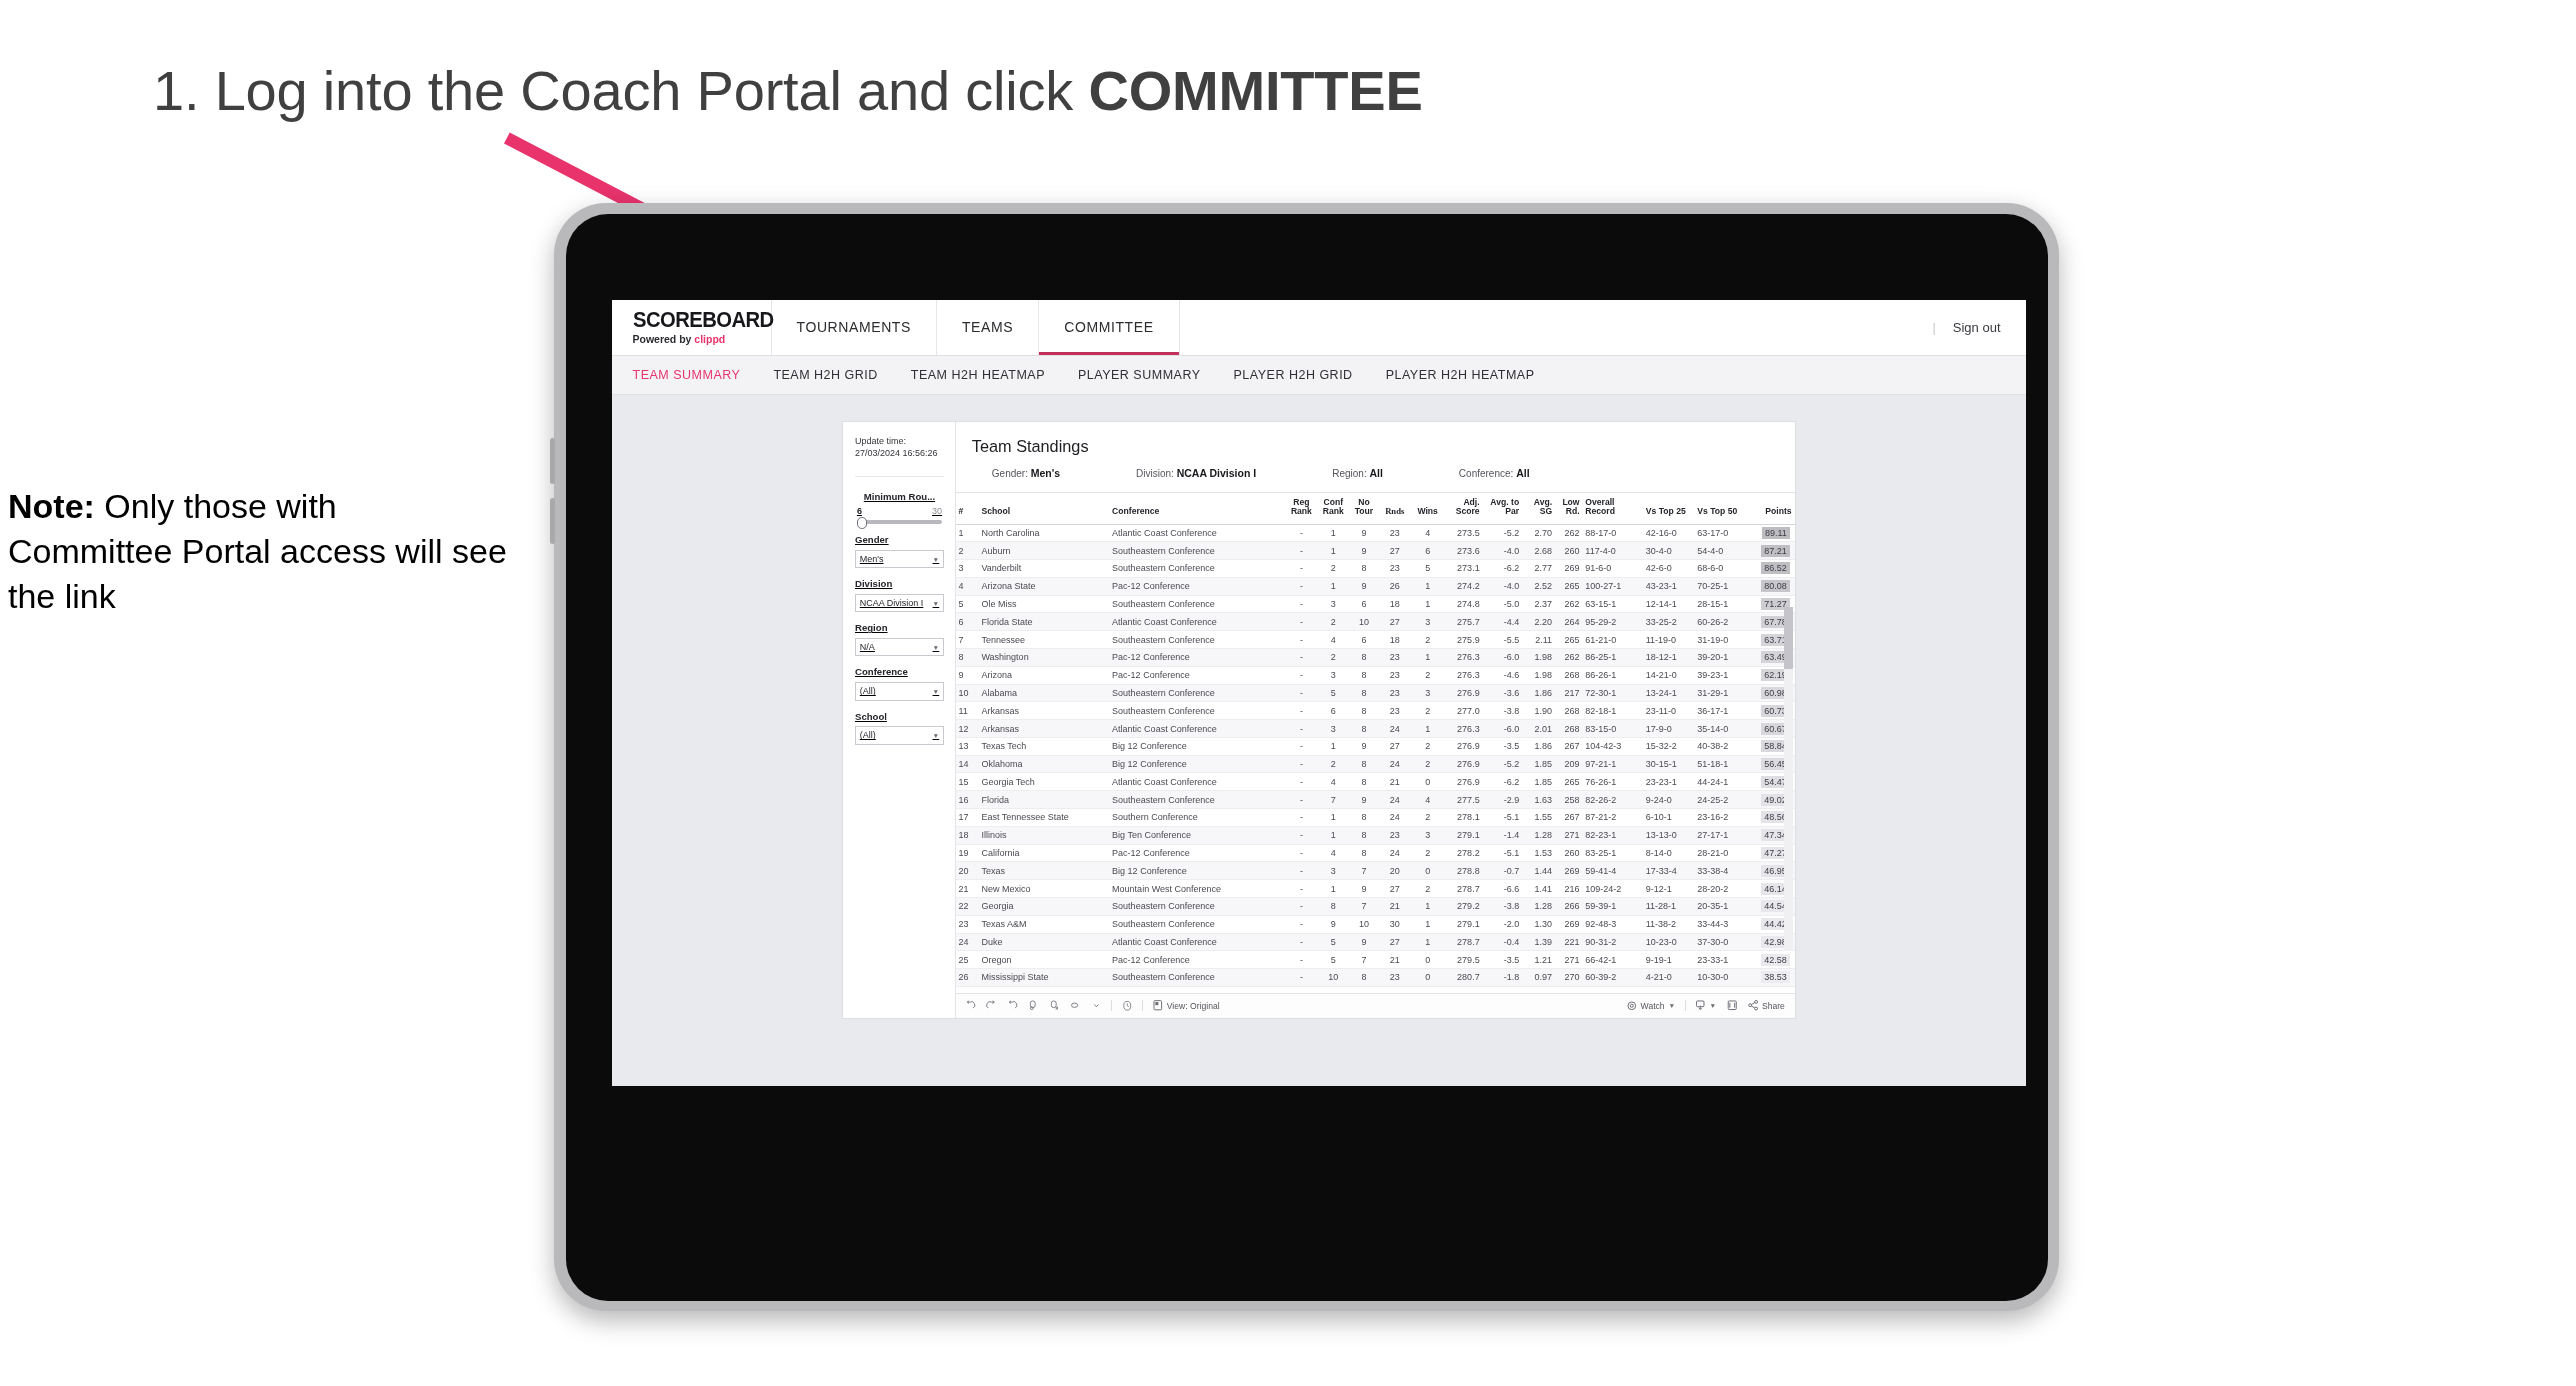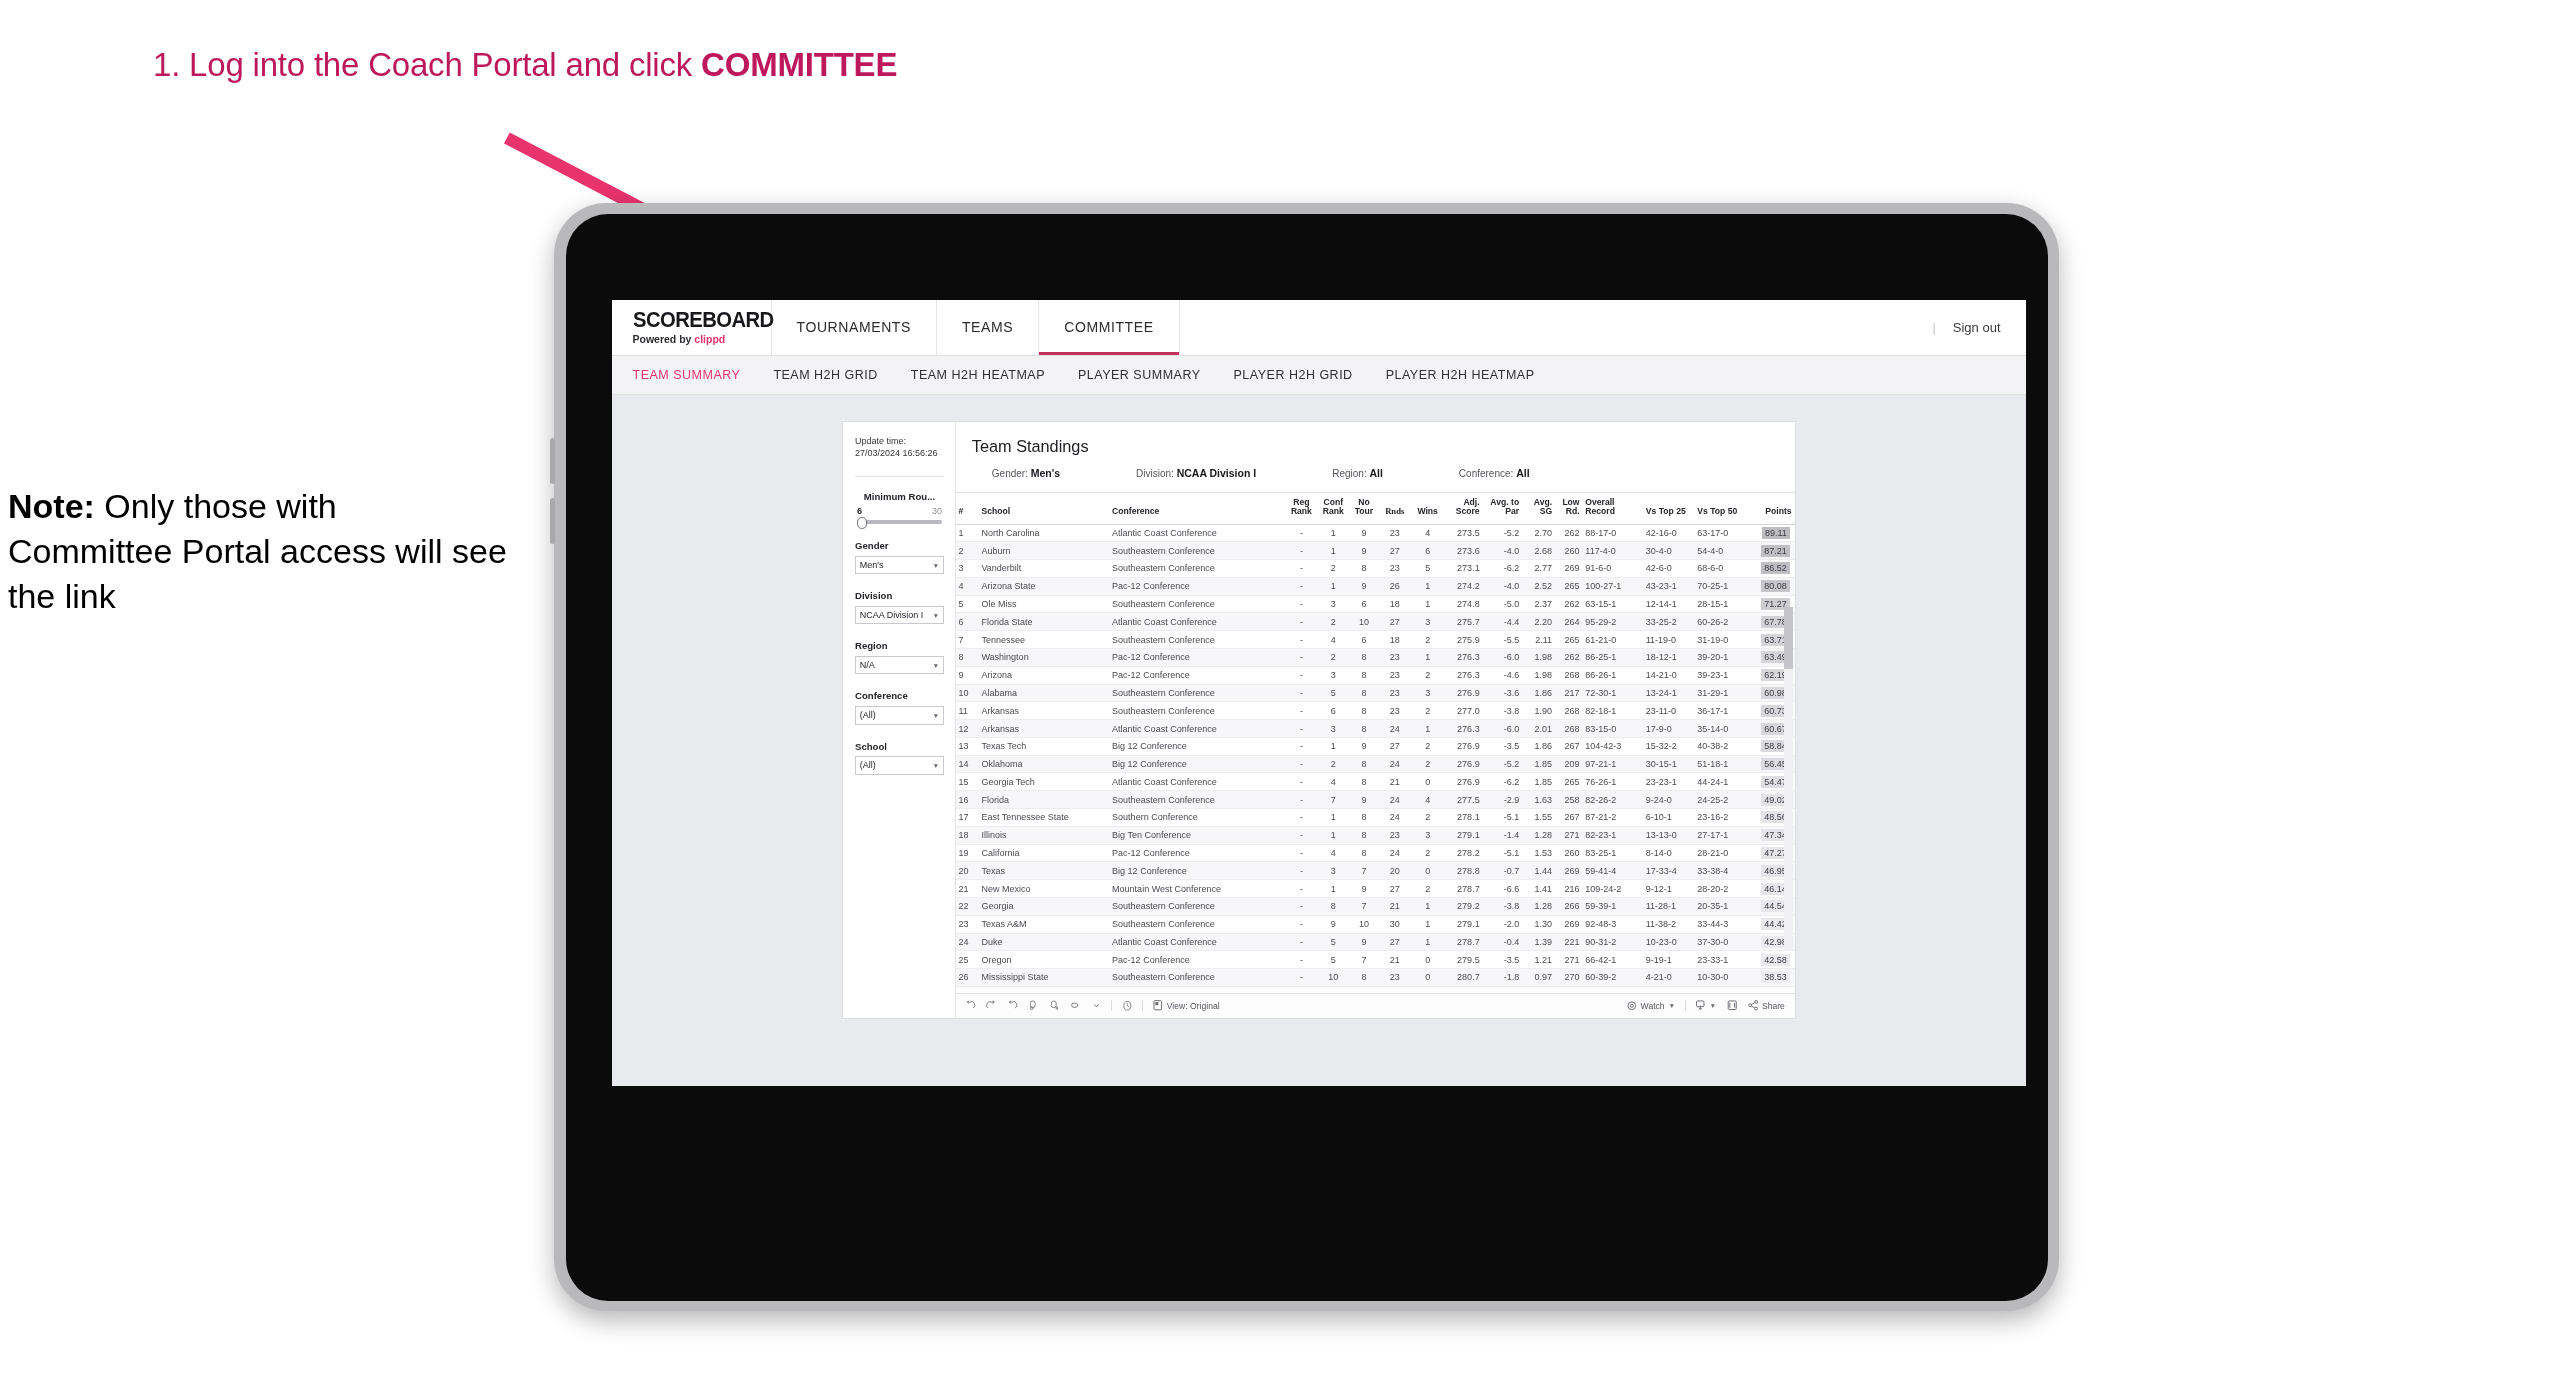--- a/index.html
+++ b/index.html
@@ -4,22 +4,22 @@
 <style>
   html,body{margin:0;padding:0;}
   body{
     width:2576px;height:1386px;background:#ffffff;
     font-family:"Liberation Sans", sans-serif;
     overflow:hidden;position:relative;
   }
 
   
   .slide-title{
-    position:absolute;left:153px;top:46px;
-    font-size:33px;color:#be185d;font-weight:400;
+    position:absolute;left:153px;top:58px;
+    font-size:56px;color:#404040;font-weight:400;
     white-space:nowrap;letter-spacing:-0.2px;
   }
   .slide-title b{font-weight:700;}
 
   .slide-note{
     position:absolute;left:8px;top:484px;width:499px;
     font-size:34px;line-height:1.32;color:#000;font-weight:400;
   }
   .slide-note b{font-weight:700;}
 
@@ -95,21 +95,21 @@
     box-shadow:0 0 0 1px #dedee2;
   }
 
   
   .filters{
     width:113px;flex:0 0 113px;border-right:1px solid #e4e4e8;
     padding:13.4px 10.5px 0 12.5px;box-sizing:border-box;
   }
   .upd{font-size:9px;color:#35353b;line-height:1.4;}
   .filters-divider{height:1px;background:#e6e6ea;margin:16.3px 0 13.4px 0;}
-  .fgroup{margin-bottom:16px;}
+  .fgroup{margin-bottom:10px;text-decoration:underline;}
   .flabel{font-size:9.6px;color:#25252b;font-weight:700;margin-bottom:4.8px;}
   .fselect{
     height:16.3px;border:1px solid #c9c9cf;background:#fff;
     display:flex;align-items:center;justify-content:space-between;
     padding:0 3.8px;font-size:9px;color:#25252b;cursor:pointer;
   }
   .caret{font-size:6.7px;color:#6a6a72;}
   .slider-wrap{padding:0 1.9px;}
   .slider-title{font-size:9.6px;color:#25252b;font-weight:700;text-align:center;margin-bottom:3.8px;}
   .slider-vals{display:flex;justify-content:space-between;font-size:9px;margin-bottom:4.8px;}

